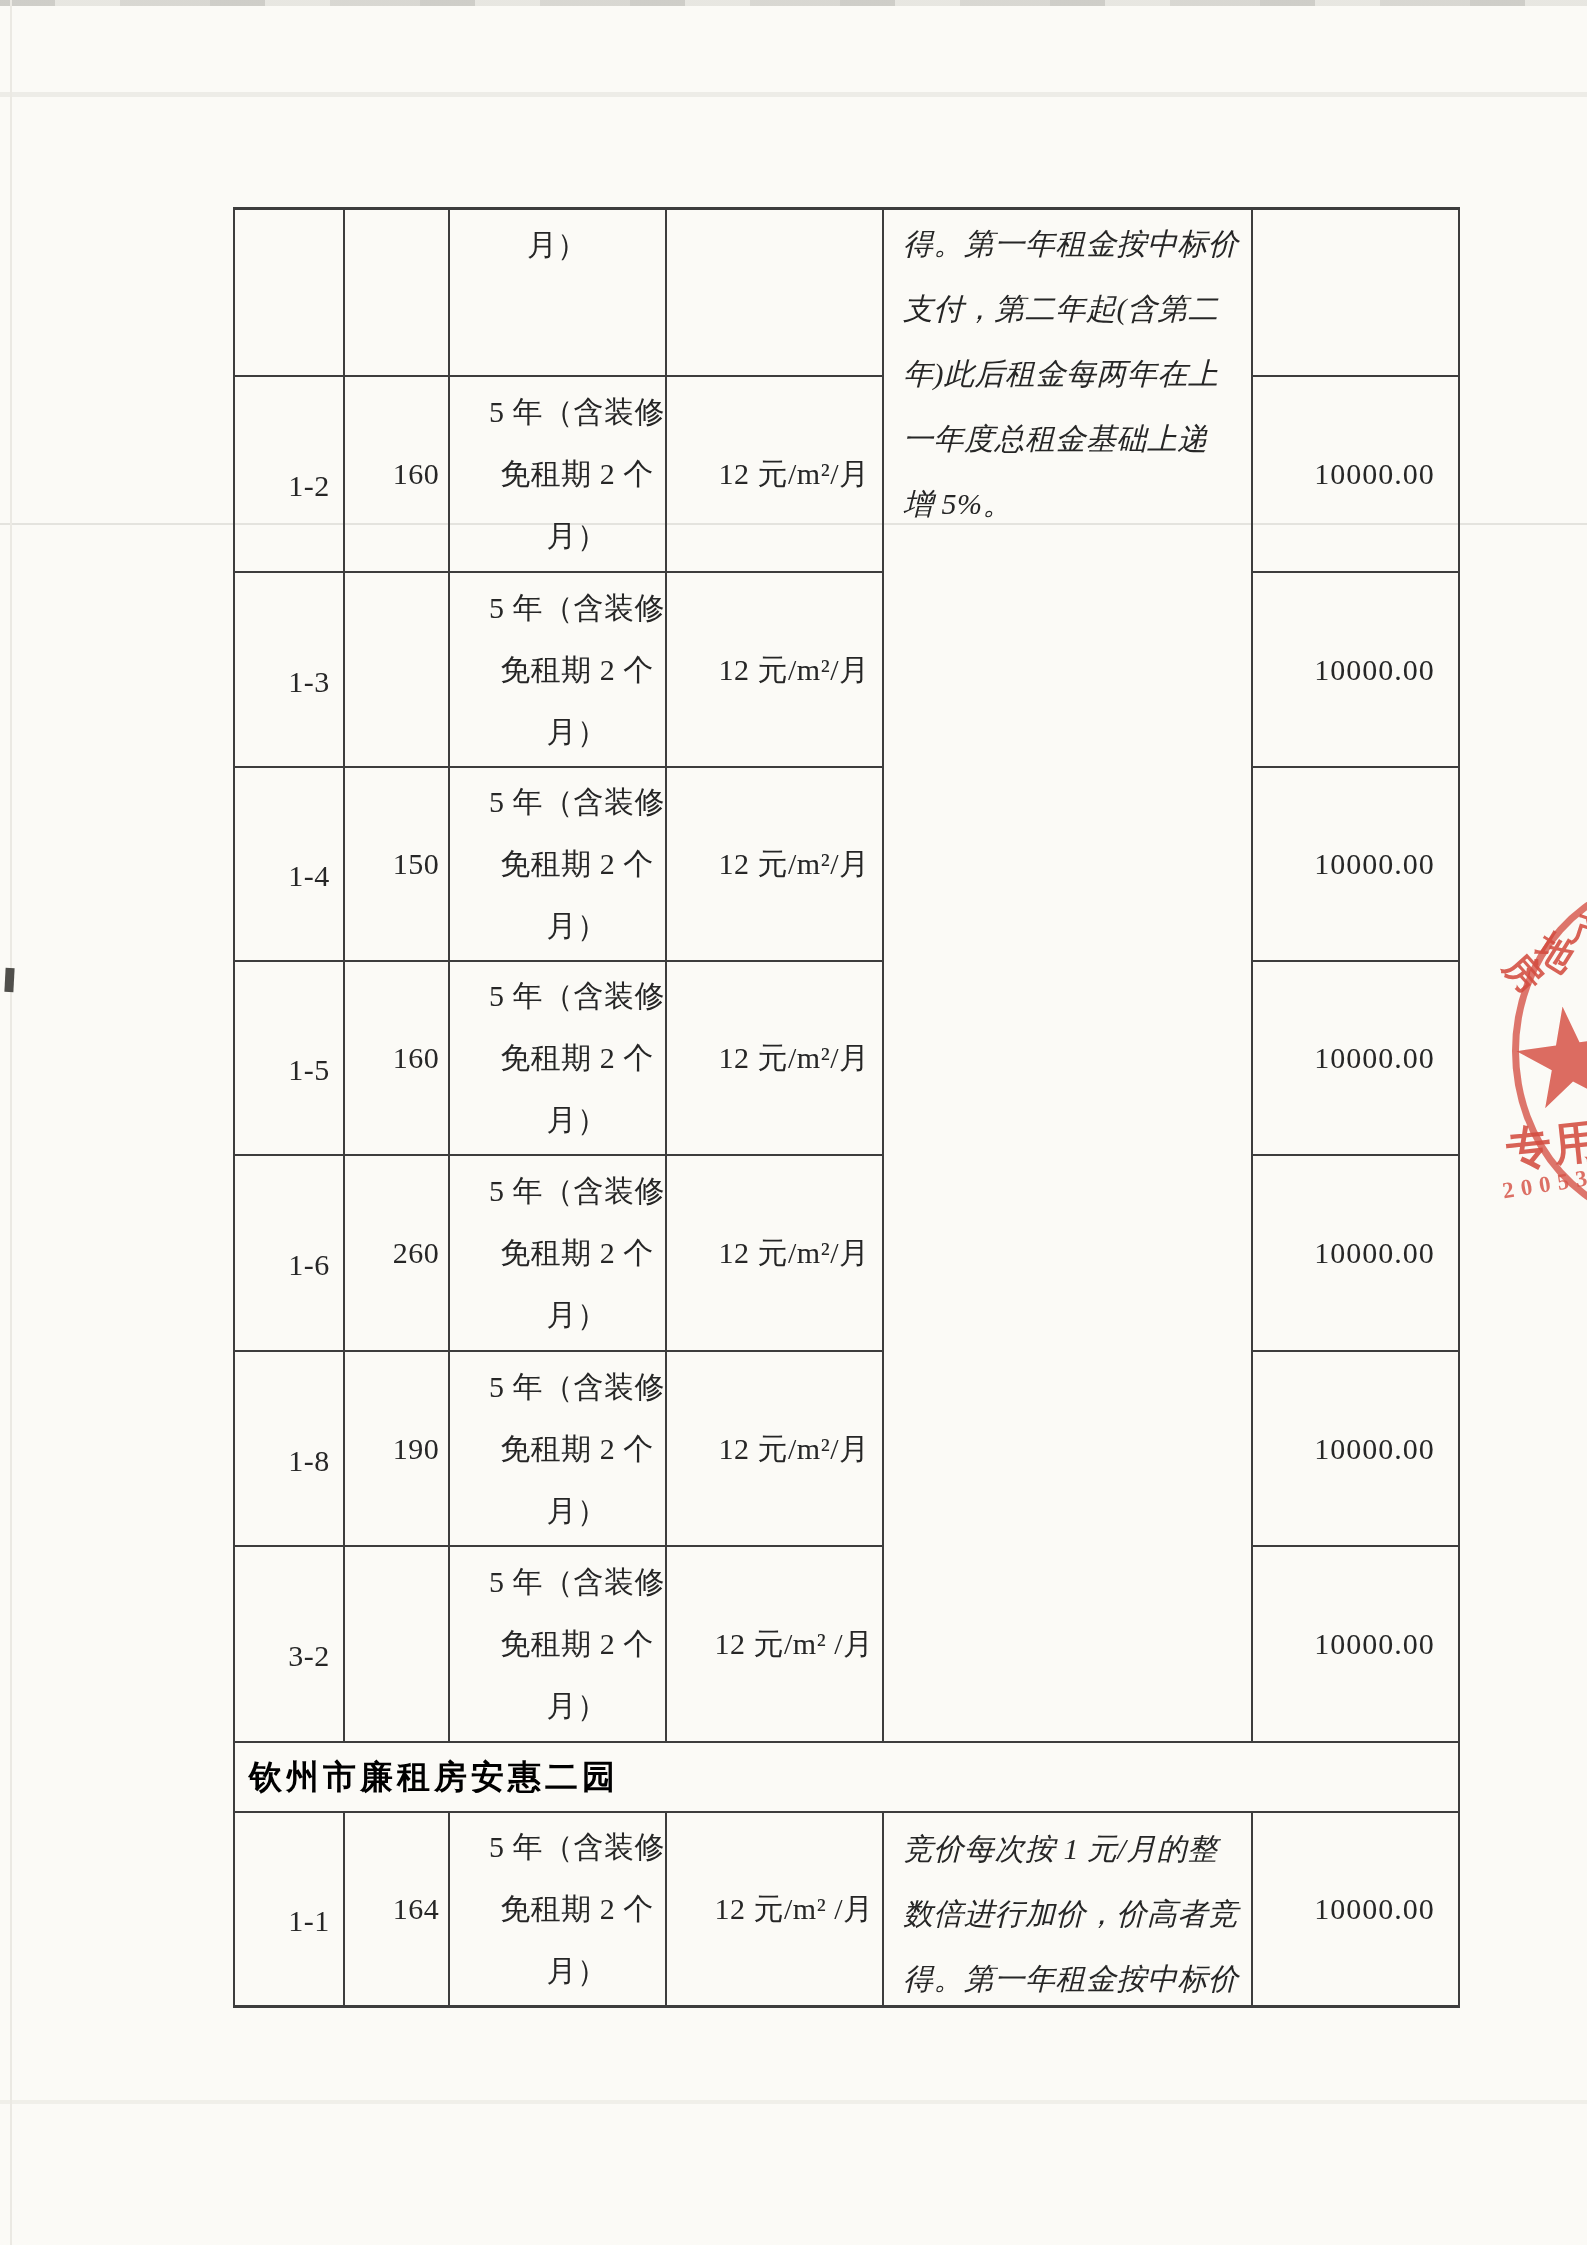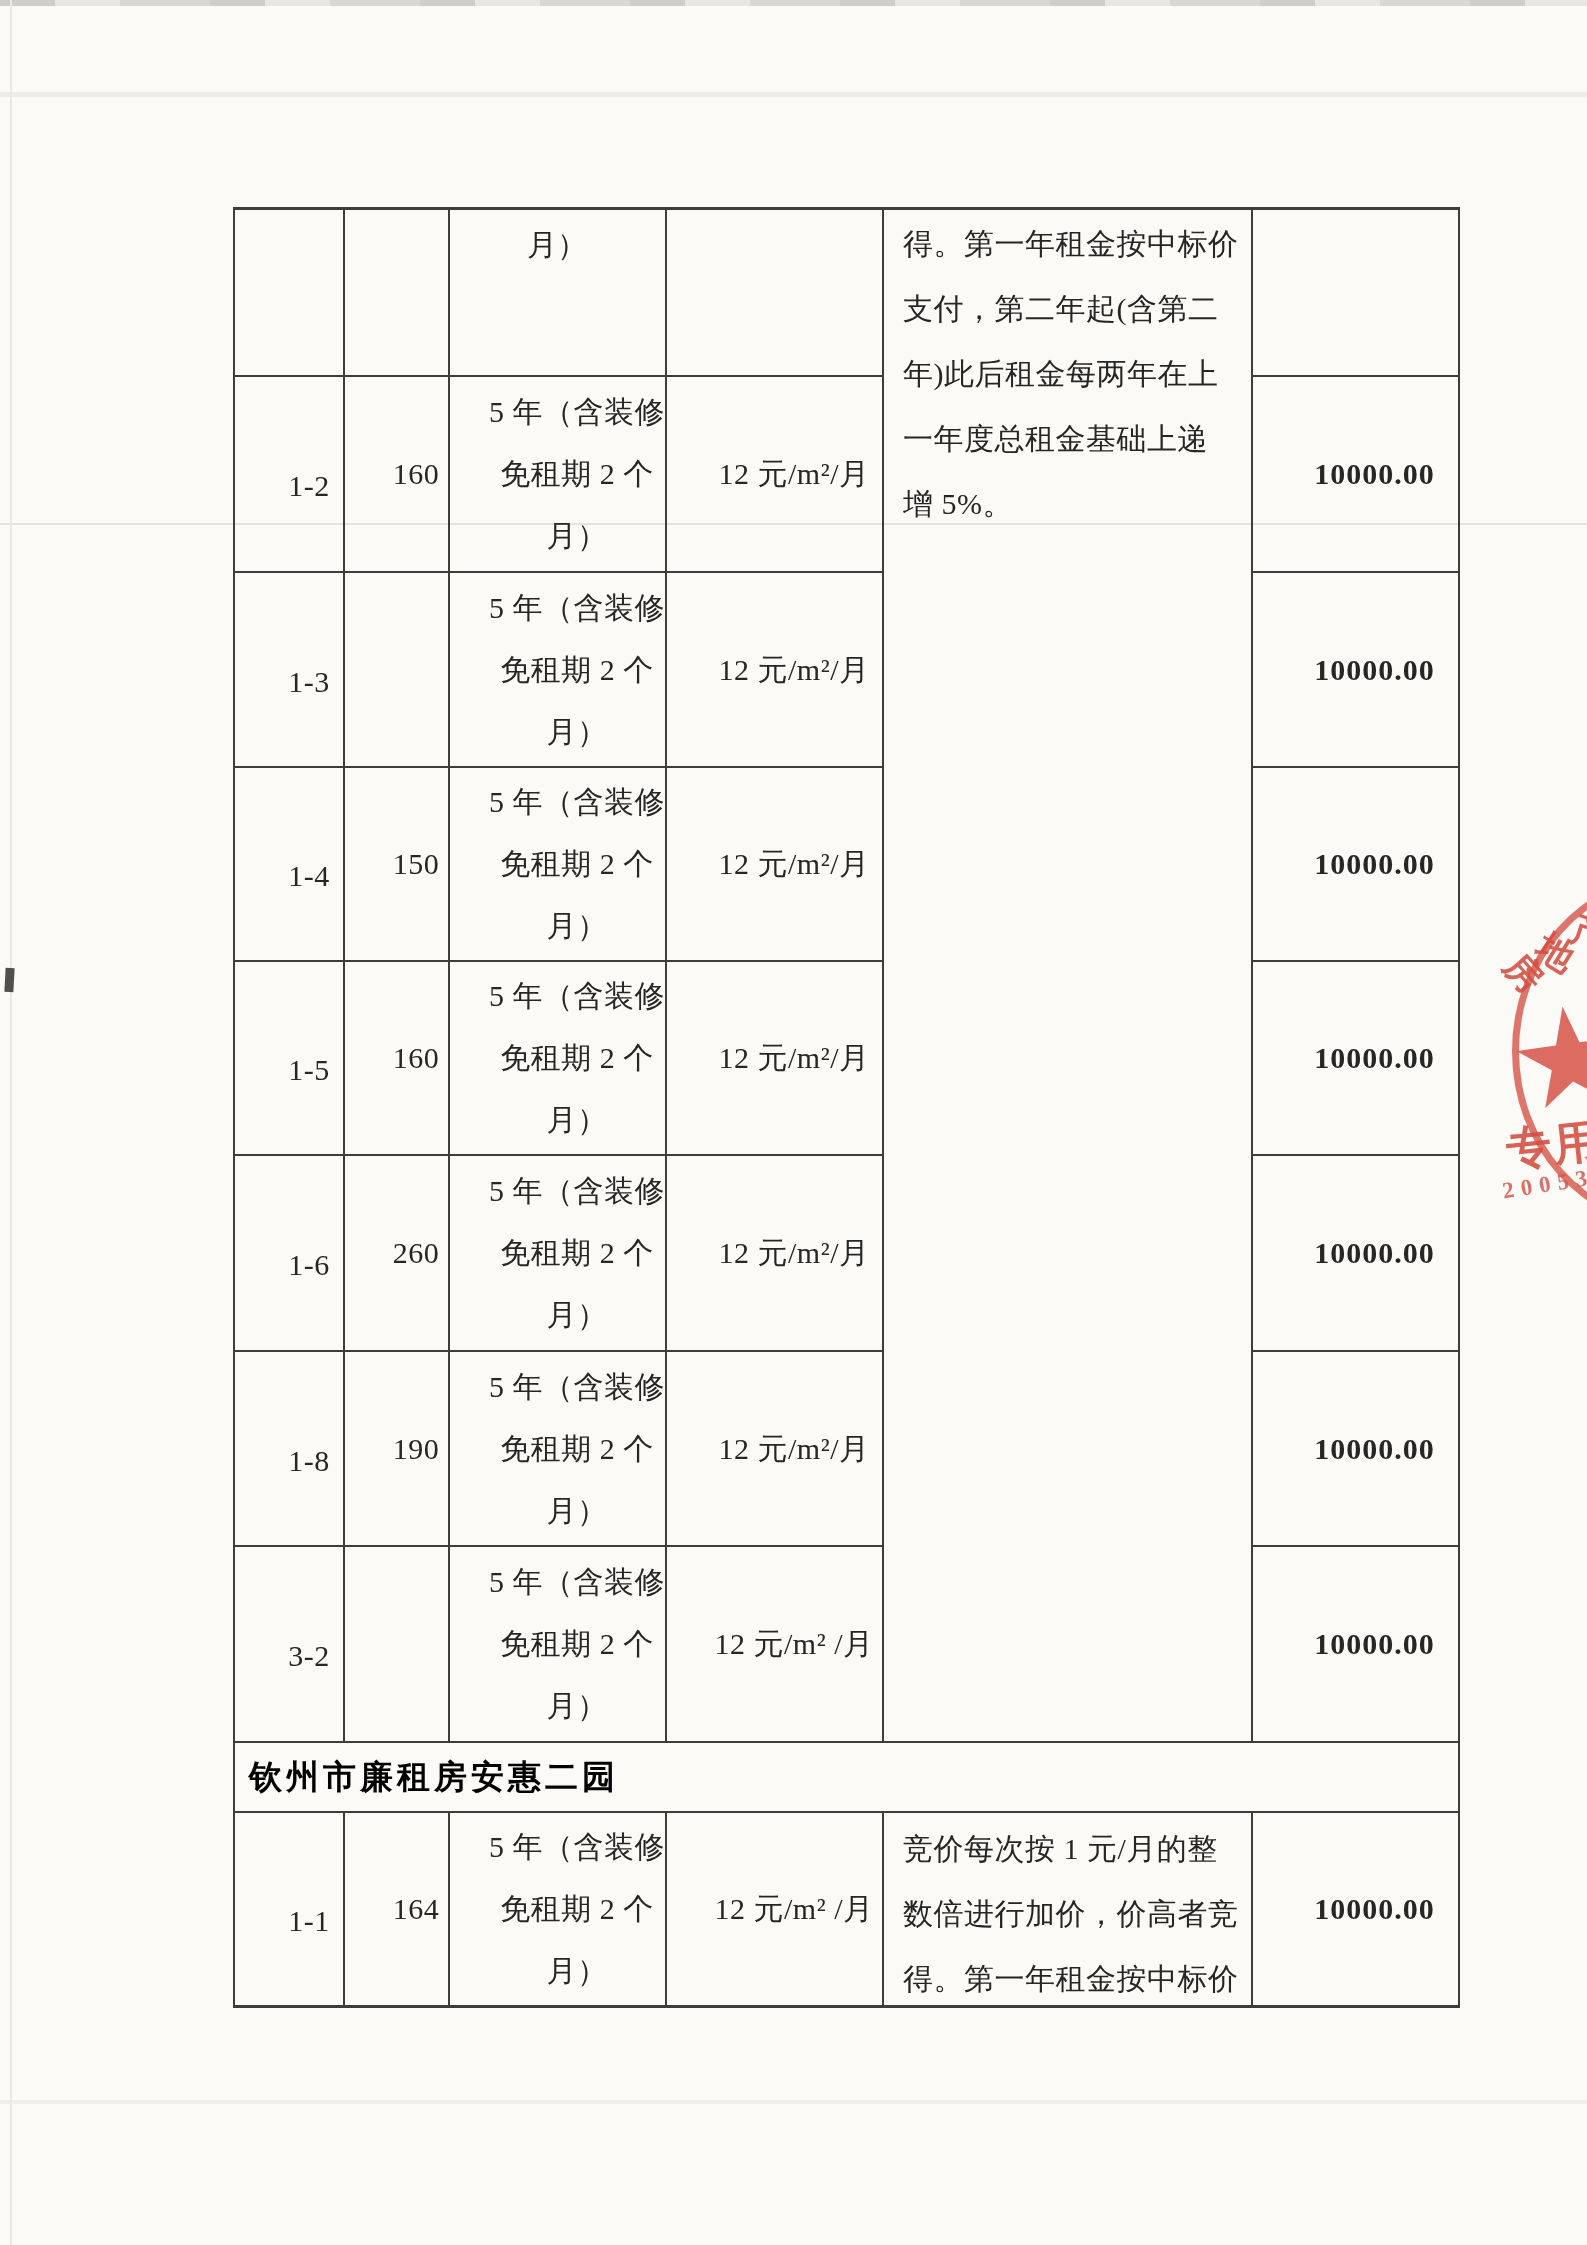--- a/index.html
+++ b/index.html
@@ -25,35 +25,35 @@
   .vl{width:2px;}
   .hl{height:2px;}
   
   .row{position:absolute;left:233px;width:1227px;}
   .cell{position:absolute;top:0;height:100%;display:flex;align-items:center;justify-content:center;
         text-align:center;white-space:pre-line;font-size:30px;line-height:62px;letter-spacing:.5px;padding-left:20px;}
   .c-unit{left:2px;width:108px;margin-top:12px;}
   .c-area{left:111px;width:104px;}
   .c-term{left:216px;width:216px;}
   .c-price{left:433px;width:216px;}
-  .c-deposit{left:1018px;width:207px;letter-spacing:1px;font-weight:bold;}
+  .c-deposit{left:1018px;width:207px;letter-spacing:1px;}
   .r0{top:377px;height:194px;}
   .r1{top:573px;height:193px;}
   .r2{top:768px;height:192px;}
   .r3{top:962px;height:192px;}
   .r4{top:1156px;height:194px;}
   .r5{top:1352px;height:193px;}
   .r6{top:1547px;height:194px;}
   .r7{top:1813px;height:192px;}
   
   .cont-term{position:absolute;left:449px;top:210px;width:216px;height:70px;
     display:flex;align-items:center;justify-content:center;font-size:30px;}
   
   .rules-text{position:absolute;left:903px;width:336px;font-size:30px;line-height:65px;
-    white-space:pre-line;letter-spacing:.5px;text-align:left;}
+    white-space:pre-line;letter-spacing:.5px;text-align:left;font-style:italic;}
   .rules-s1{top:211px;}
   .rules-s2{top:1816px;}
   
   .section-header{position:absolute;left:249px;top:1743px;width:900px;height:68px;
     display:flex;align-items:center;font-size:33px;font-weight:600;letter-spacing:4px;color:#000000;}
   
   .stamp{position:absolute;left:0;top:0;width:100%;height:100%;pointer-events:none;}
   .stamp-circle{position:absolute;left:1512px;top:876px;width:300px;height:336px;
     border:7px solid rgba(213,80,68,.78);border-radius:50%;}
   .stamp-star{position:absolute;left:1516px;top:1006px;width:108px;height:108px;

